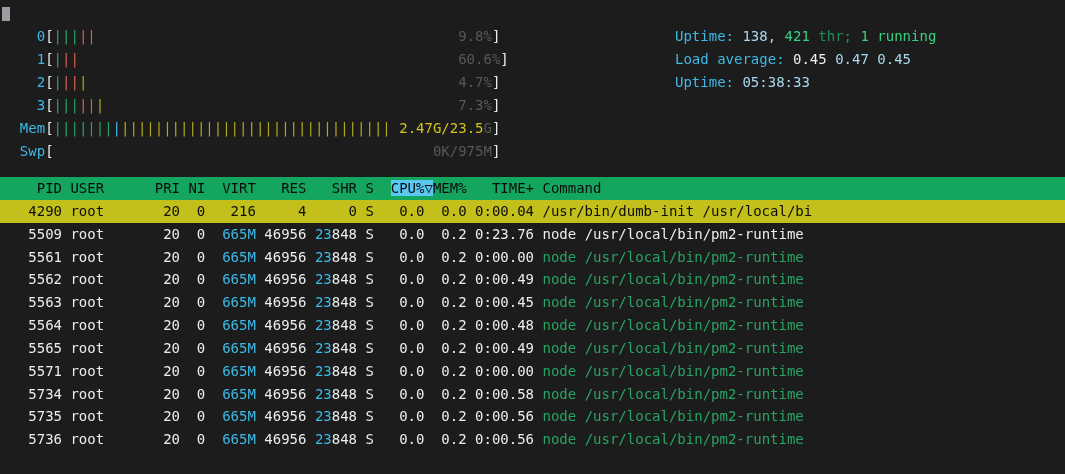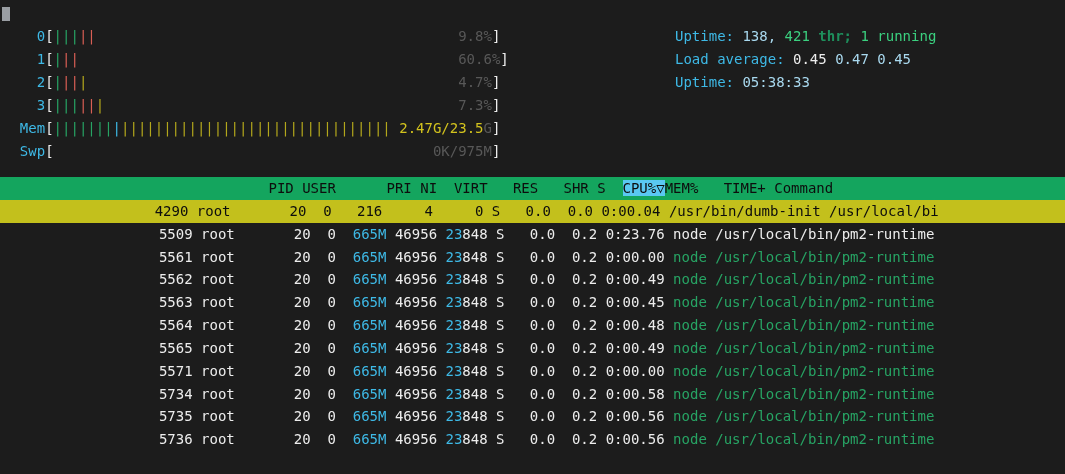--- a/index.html
+++ b/index.html
@@ -16,32 +16,32 @@
     font-family:"DejaVu Sans Mono",monospace;
     font-size:14px;color:var(--fg);
   }
   .scrollblock{
     position:absolute;left:2px;top:7px;width:8px;height:14px;
     background:var(--scroll_gray);
   }
   #meters{position:absolute;left:3px;top:25px;}
   #summary{position:absolute;left:675px;top:25px;}
   .mline,.sline{white-space:pre;height:23px;line-height:23px;}
-  #ptable{position:absolute;left:0;top:177px;width:1065px;text-align:center;}
+  #ptable{position:absolute;left:0;top:177px;width:1065px;}
   .trow{
     white-space:pre;height:22.85px;line-height:22.85px;
     padding-left:3px;overflow:hidden;
   }
   .thead{background:var(--header_bg);}
   .thead span{color:var(--black);}
   .thead .sortcol{background:var(--sort_bg);color:var(--black);}
   .sel{background:var(--selected_bg);}
   .sel span{color:var(--black) !important;}
   .c-fg{color:var(--fg);} .c-cyan{color:var(--cyan);} .c-pale{color:var(--pale);}
-  .c-bright_green{color:var(--bright_green);} .c-dim_green{color:var(--dim_green);font-weight:bold;}
+  .c-bright_green{color:var(--bright_green);} .c-dim_green{color:var(--dim_green);}
   .c-green{color:var(--green);} .c-red{color:var(--red);}
   .c-yellow_bar{color:var(--yellow_bar);} .c-yellow_text{color:var(--yellow_text);}
   .c-gray{color:var(--gray);}
 </style>
 </head>
 <body>
 
 <div class="term">
   <div class="scrollblock"></div>
   <div id="meters">

